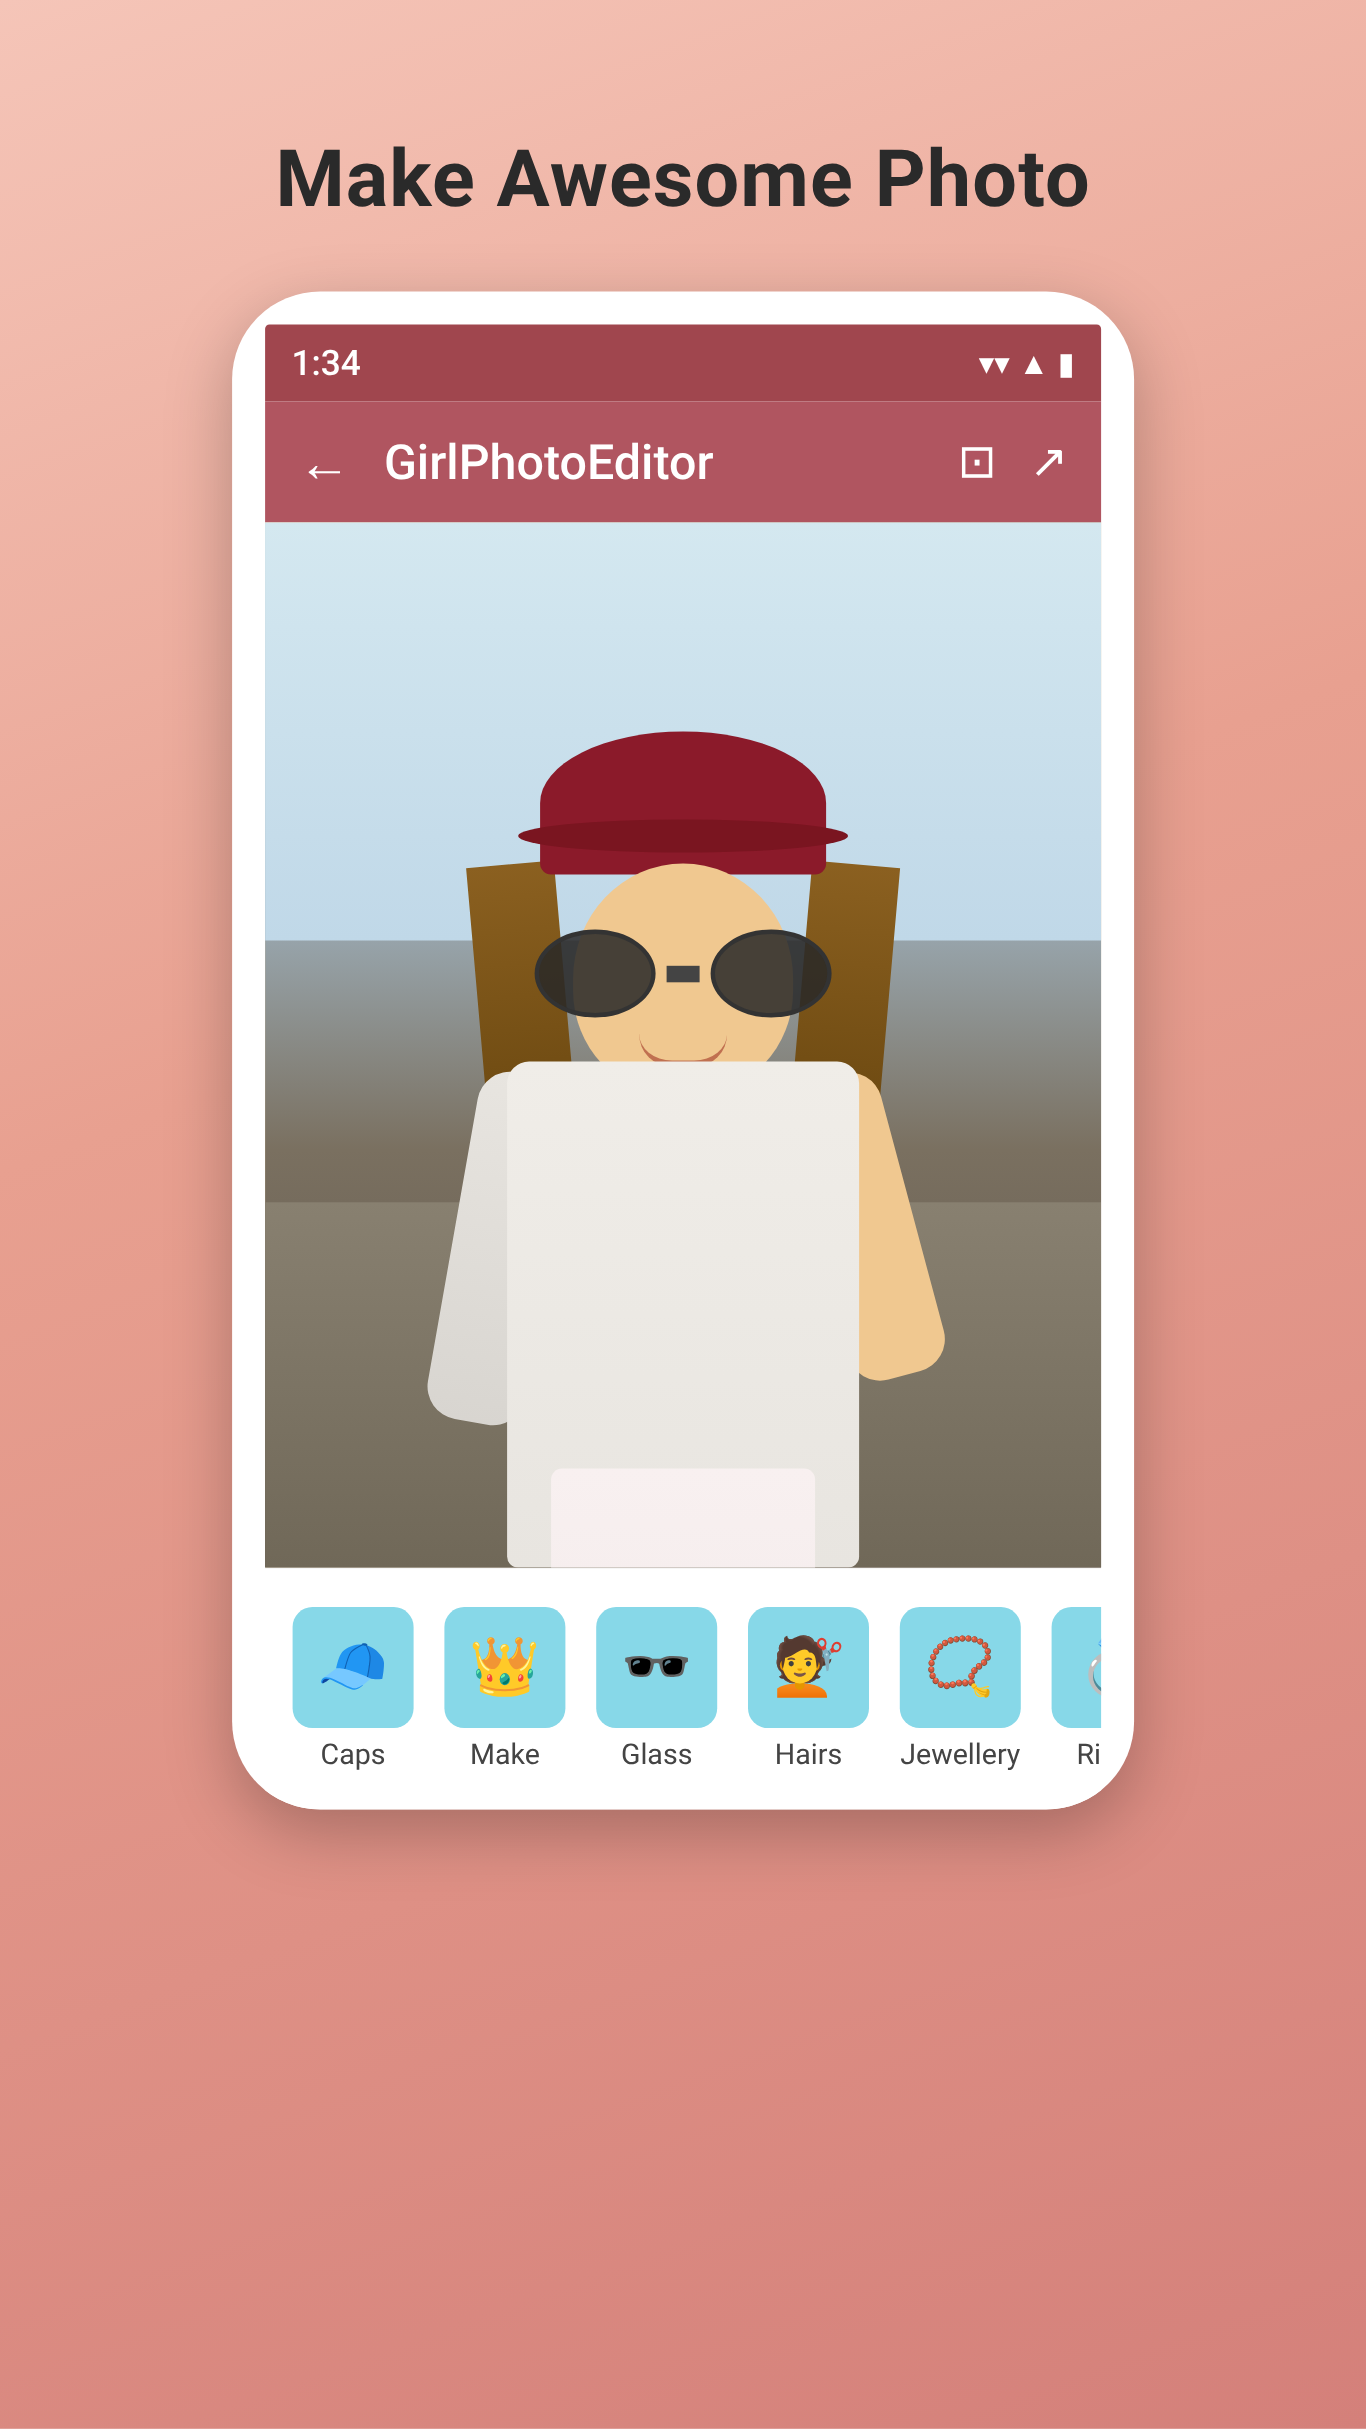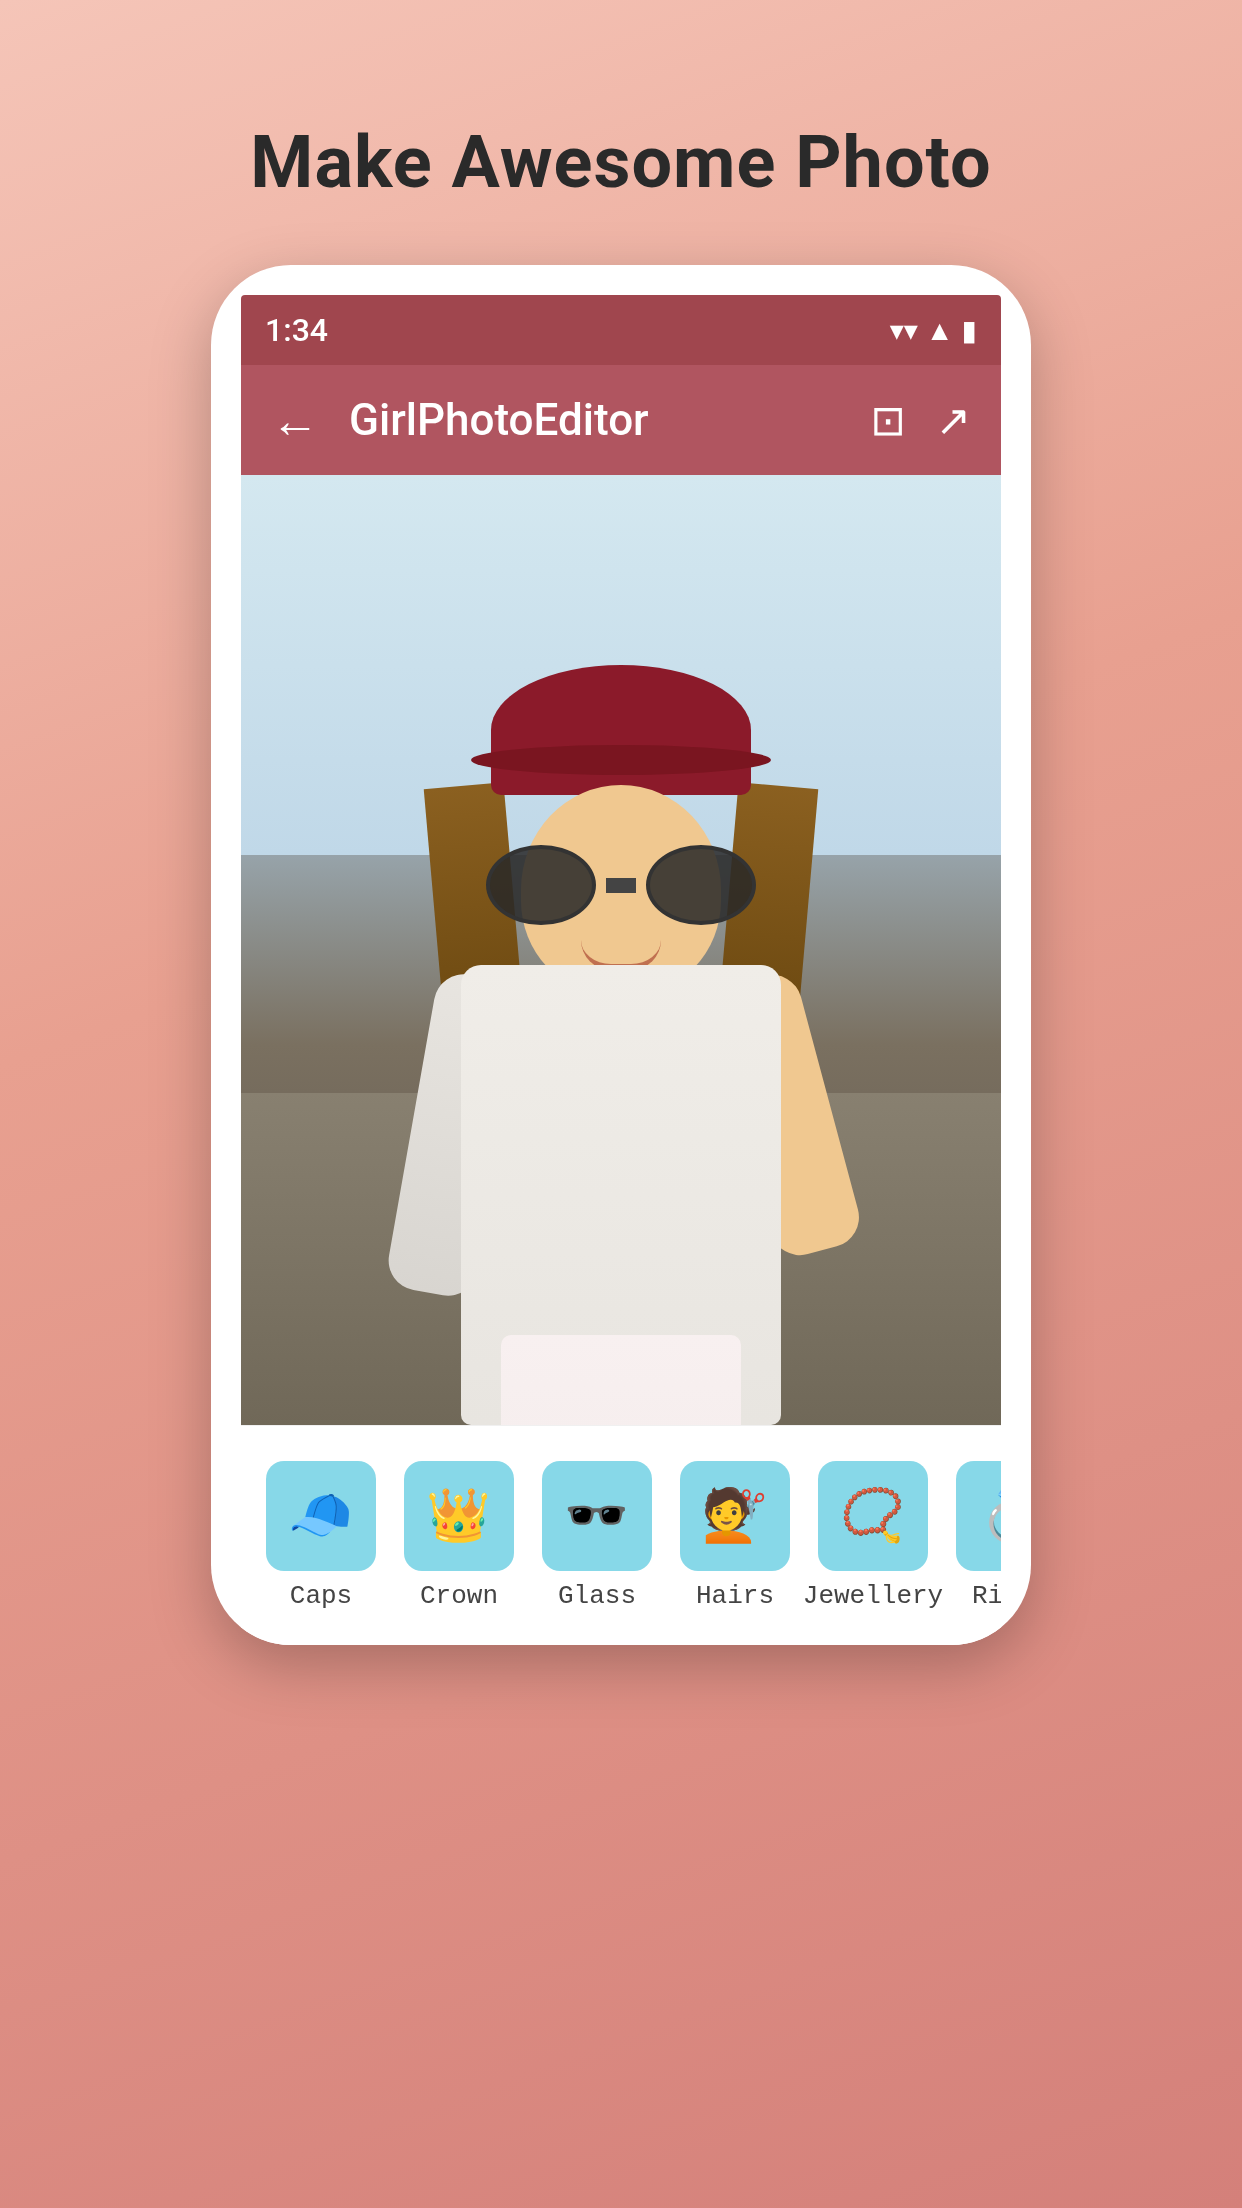--- a/index.html
+++ b/index.html
@@ -299,21 +299,20 @@
       align-items: center;
       justify-content: center;
       font-size: 52px;
       overflow: hidden;
     }
 
     .category-label {
       font-size: 26px;
       color: #444;
       font-weight: 400;
-      font-family: Liberation Mono, monospace;
     }
 
     
     .categories-scroll {
       display: flex;
       align-items: center;
       overflow-x: hidden;
       width: 100%;
       padding: 10px 15px;
       gap: 8px;
@@ -382,21 +381,21 @@
   <div class="bottom-toolbar">
     <div class="categories-scroll">
 
       <div class="category-item">
         <div class="category-icon-box">🧢</div>
         <span class="category-label">Caps</span>
       </div>
 
       <div class="category-item">
         <div class="category-icon-box">👑</div>
-        <span class="category-label">Crown</span>
+        <span class="category-label">Make</span>
       </div>
 
       <div class="category-item">
         <div class="category-icon-box">🕶️</div>
         <span class="category-label">Glass</span>
       </div>
 
       <div class="category-item">
         <div class="category-icon-box">💇</div>
         <span class="category-label">Hairs</span>

